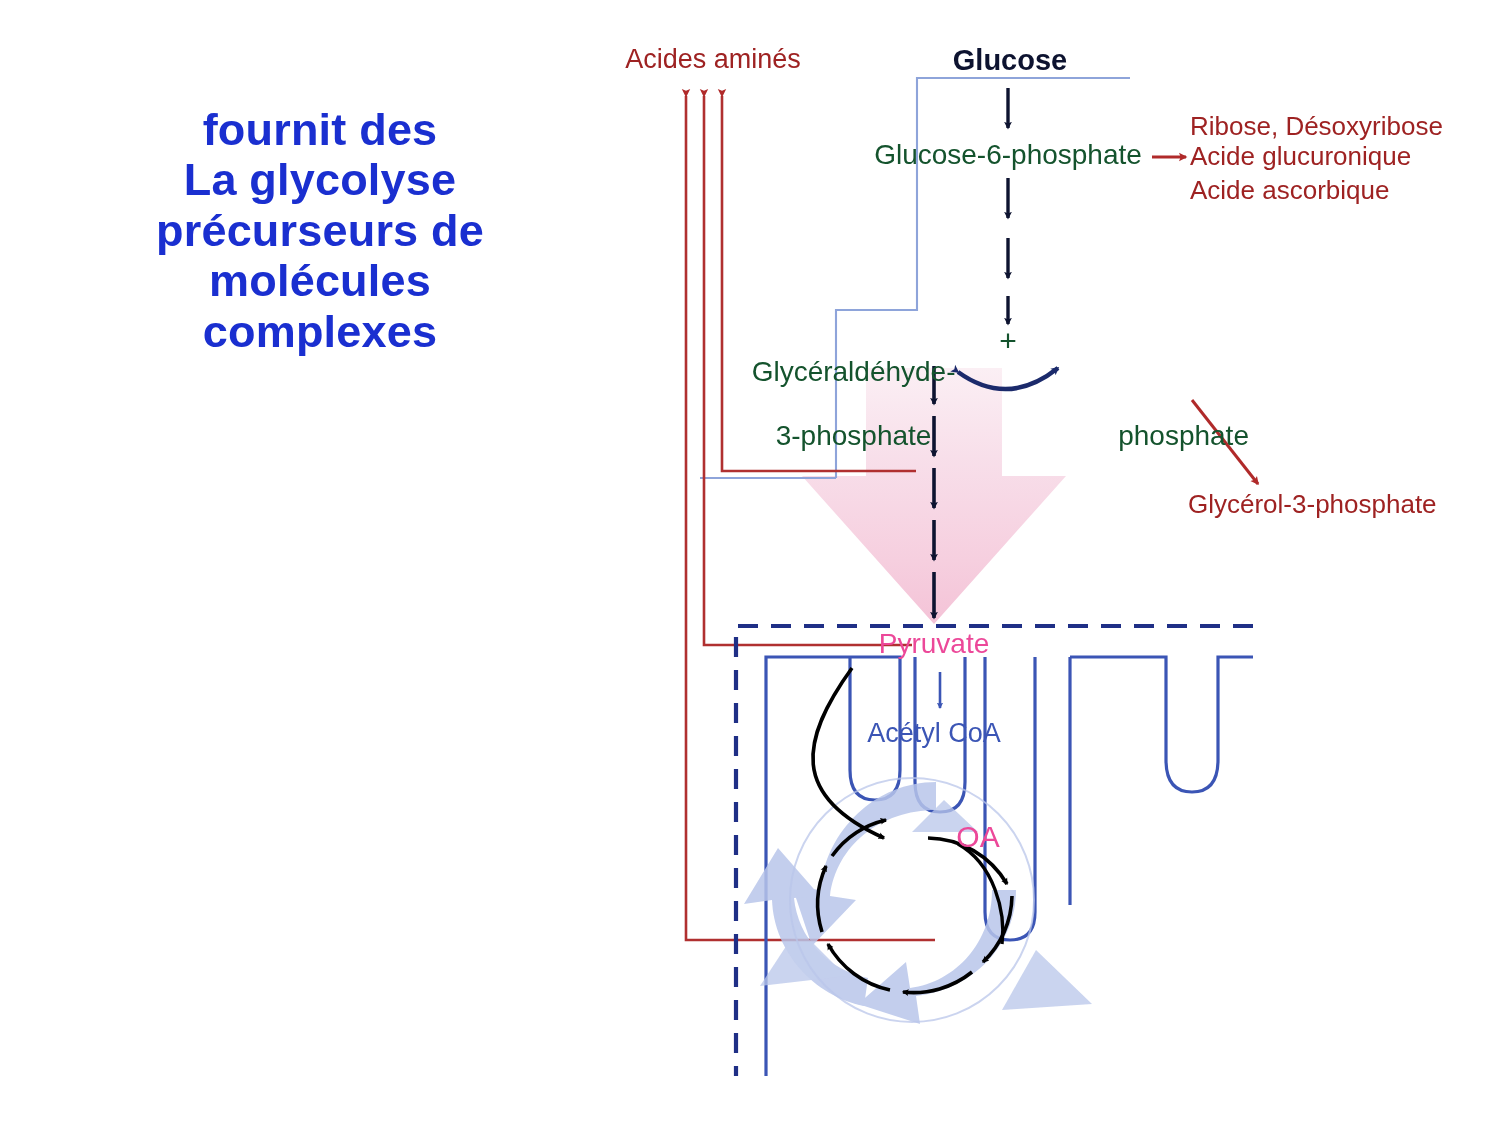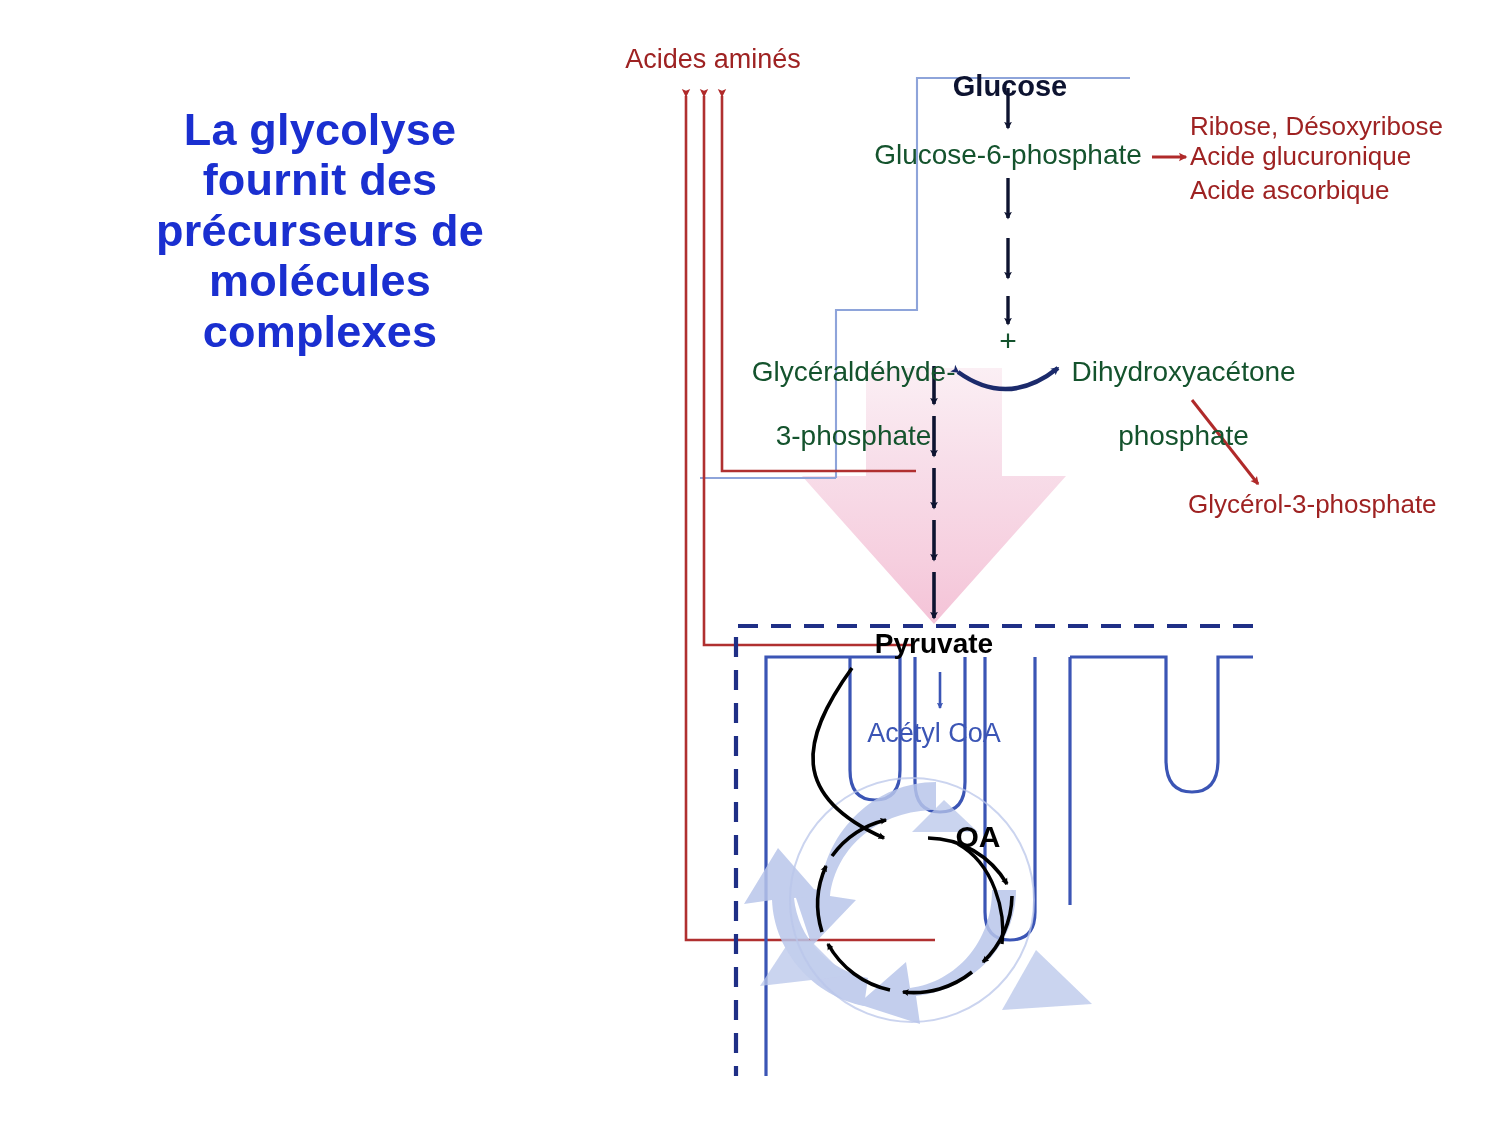--- a/index.html
+++ b/index.html
@@ -49,31 +49,31 @@
   
   .lbl {
     position: absolute;
     white-space: pre;
     line-height: 1.14;
   }
   .lbl-navy   { color: #14532d; }
   .lbl-navy-b { color: #0d1330; font-weight: bold; }
   .lbl-red    { color: #9e2222; }
   .lbl-blue   { color: #3b55b5; }
-  .lbl-black-b{ color: #000000; font-weight: bold; }
+  .lbl-black-b{ color: #ec4899; font-weight: normal; }
   .ctr { transform: translateX(-50%); text-align: center; }
 </style>
 </head>
 <body>
 
 <div id="slide">
 
   <div id="title-block">
+    <span class="tline">fournit des</span>
     <span class="tline">La glycolyse</span>
-    <span class="tline">fournit des</span>
     <span class="tline">précurseurs de</span>
     <span class="tline">molécules</span>
     <span class="tline">complexes</span>
   </div>
 
   <svg id="diagram" viewBox="0 0 1500 1125">
     <defs>
       <linearGradient id="pinkGrad" x1="0" y1="0" x2="0" y2="1">
         <stop offset="0%" stop-color="#fbeff4"></stop>
         <stop offset="35%" stop-color="#f8dfea"></stop>
@@ -208,37 +208,37 @@
 
     <g>
       <path d="M852,668 C800,740 790,796 884,838" fill="none" stroke="#000000" stroke-width="3.6" marker-end="url(#blkArrowSm)"></path>
       <path d="M958,844 C994,864 1006,912 1002,944" fill="none" stroke="#000000" stroke-width="3.4"></path>
     </g>
 
   </svg>
 
   <div class="lbl lbl-red ctr" style="left:713px; top:44px; font-size:27px;">Acides aminés</div>
 
-  <div class="lbl lbl-navy-b ctr" style="left:1010px; top:44px; font-size:29px;margin-top:26px;">Glucose</div>
+  <div class="lbl lbl-navy-b ctr" style="left:1010px; top:44px; font-size:29px;">Glucose</div>
 
   <div class="lbl lbl-navy ctr" style="left:1008px; top:139px; font-size:28px;">Glucose-6-phosphate</div>
 
   <div class="lbl lbl-red" style="left:1190px; top:112px; font-size:26px;">Ribose, Désoxyribose</div>
   <div class="lbl lbl-red" style="left:1190px; top:142px; font-size:26px;">Acide glucuronique</div>
   <div class="lbl lbl-red" style="left:1190px; top:176px; font-size:26px;">Acide ascorbique</div>
 
   <div class="lbl lbl-navy ctr" style="left:838px; top:324px; font-size:28px;">
     <span>Glycéraldéhyde-</span><br>
     <span>3-phosphate</span>
   </div>
 
   <div class="lbl lbl-navy ctr" style="left:1008px; top:324px; font-size:30px;">+</div>
 
   <div class="lbl lbl-navy ctr" style="left:1168px; top:324px; font-size:28px;">
-    <span>Dihydroxyacétone</span><br>
+    <br>
     <span>phosphate</span>
   </div>
 
   <div class="lbl lbl-red" style="left:1188px; top:490px; font-size:26px;">Glycérol-3-phosphate</div>
 
   <div class="lbl lbl-black-b ctr" style="left:934px; top:628px; font-size:28px;">Pyruvate</div>
 
   <div class="lbl lbl-blue ctr" style="left:934px; top:718px; font-size:27px;">Acétyl CoA</div>
 
   <div class="lbl lbl-black-b ctr" style="left:934px; top:820px; font-size:30px;margin-left:44px;">OA</div>

